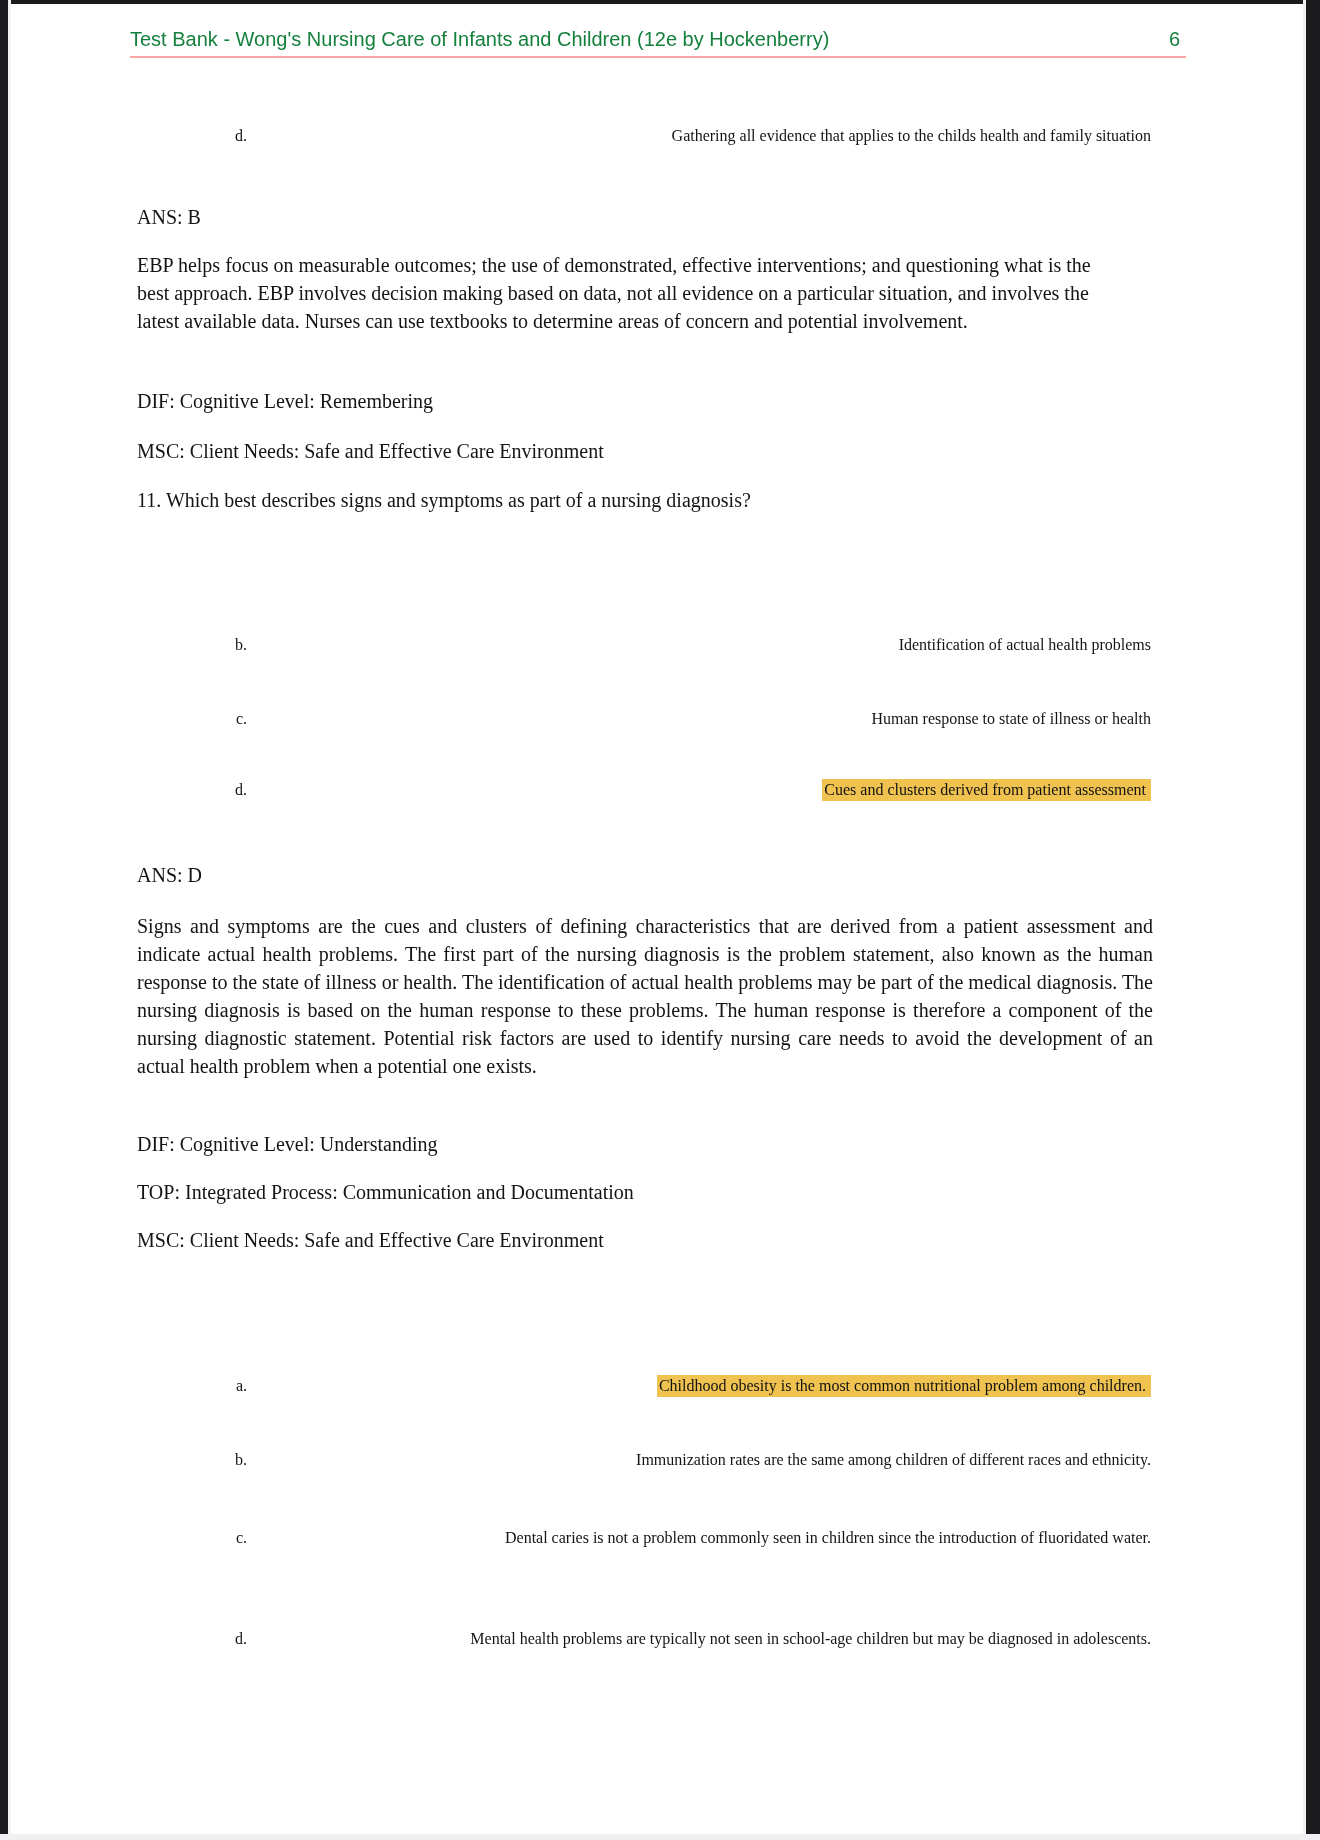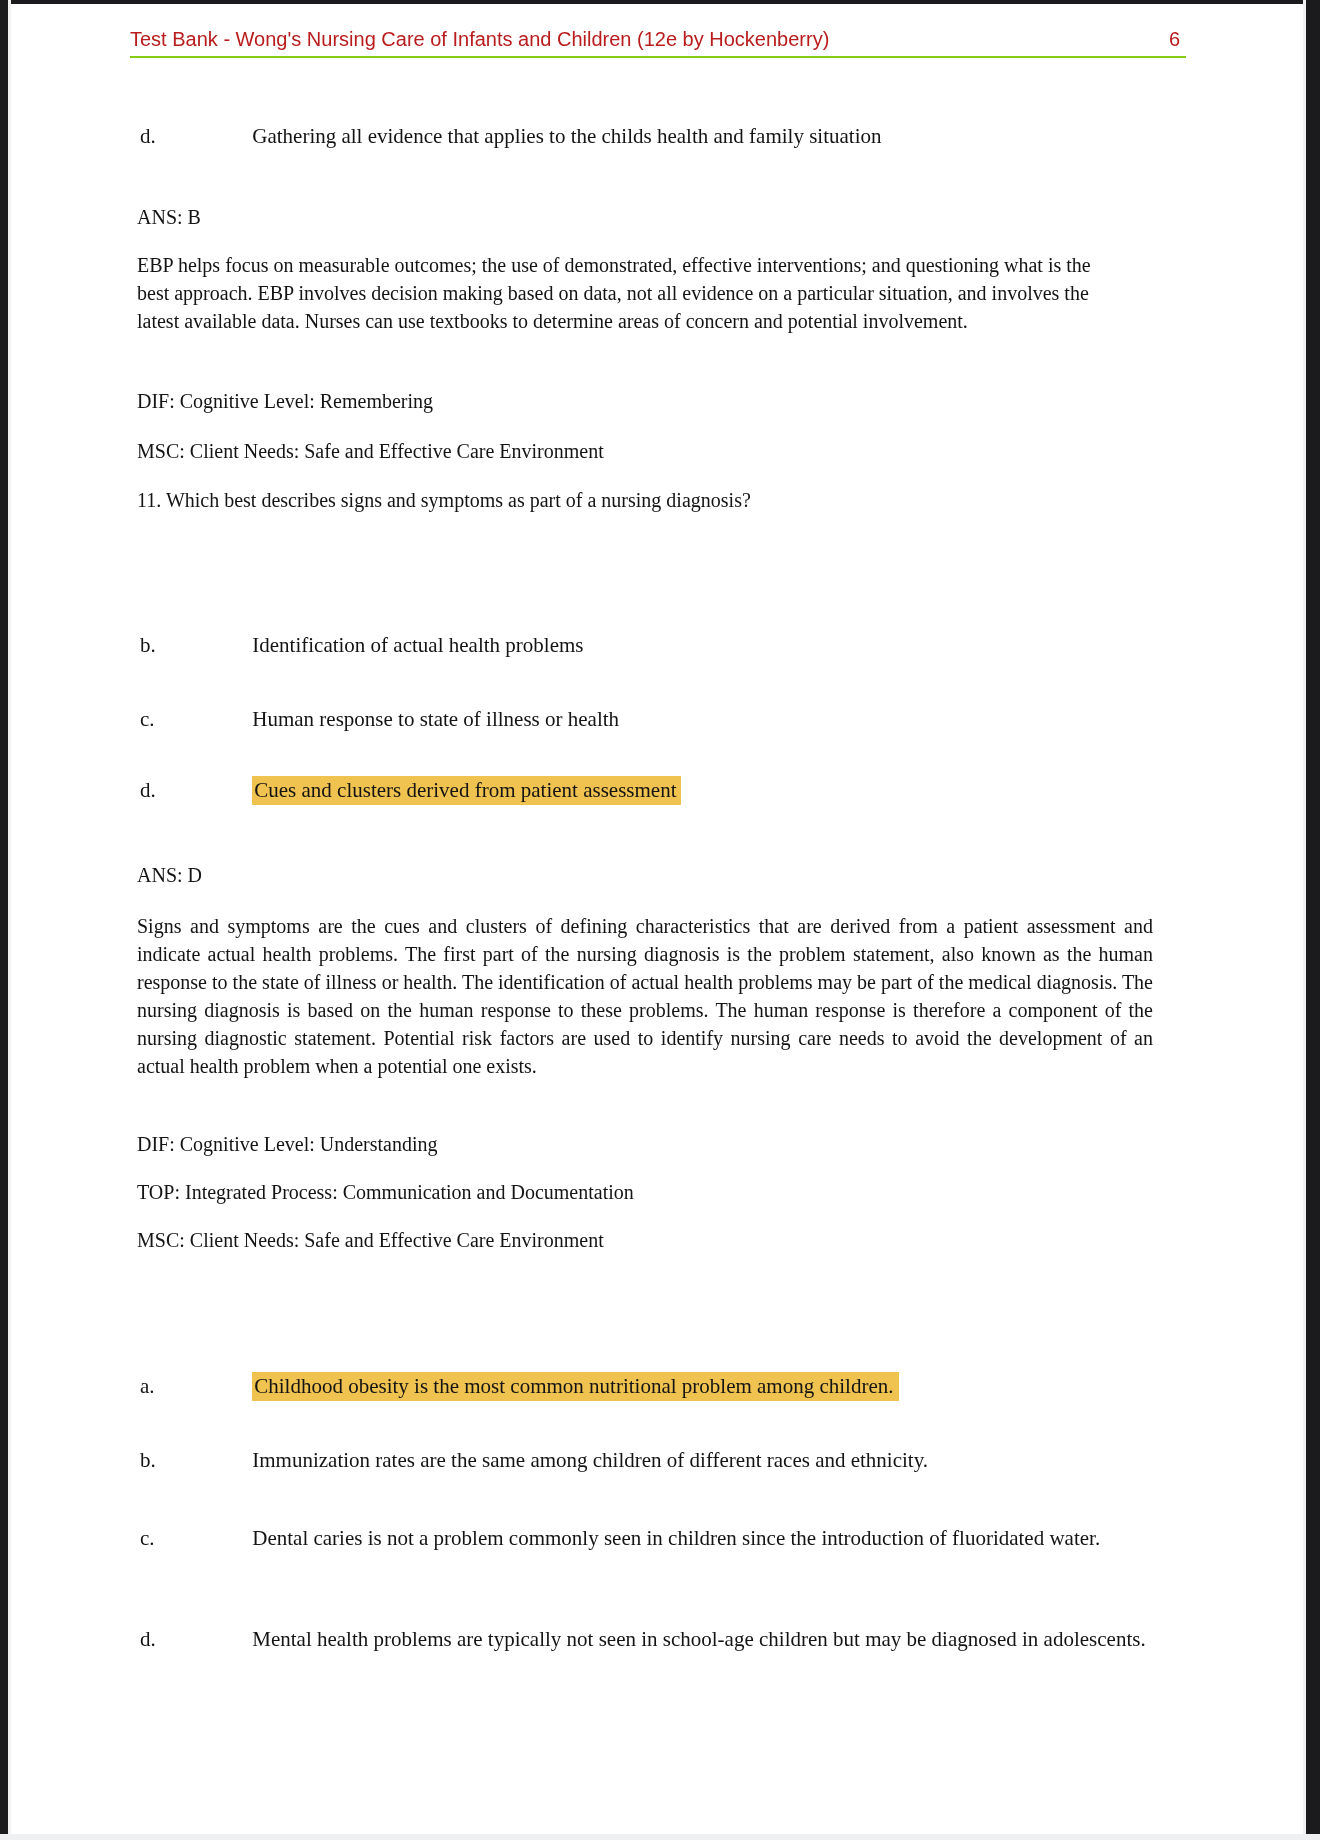--- a/index.html
+++ b/index.html
@@ -25,44 +25,45 @@
   .bar-bottom { position: absolute; left: 0; top: 1834px; width: 1320px; height: 6px; background: #eef0f2; }
 
   .doc-header {
     position: absolute;
     left: 130px;
     top: 28px;
     width: 1056px;
     display: flex;
     justify-content: space-between;
     align-items: flex-end;
-    border-bottom: 2px solid #84cc16;
+    border-bottom: 2px solid #fca5a5;
     padding-bottom: 5px;
     font-family: "Liberation Sans", sans-serif;
     font-size: 20px;
-    color: #b91c1c;
+    color: #15803d;
     white-space: nowrap;
   }
   .doc-header .page-num { padding-right: 6px; }
 
   .tblock {
     position: absolute;
     left: 137px;
     font-size: 20px;
     line-height: 28px;
   }
   .para-ebp { width: 975px; }
   .para-rationale { width: 1016px; text-align: justify; }
   .stem-q12 { width: 940px; }
 
   .opt {
     position: absolute;
     left: 140px;
-    font-size: 21px;
+    font-size: 16px;
     line-height: 28px;
+    text-align: right;
   }
   .opt-label {
     display: inline-block;
     width: 107px;
     vertical-align: top;
   }
   .opt-text {
     display: inline-block;
     width: 900px;
     vertical-align: top;

